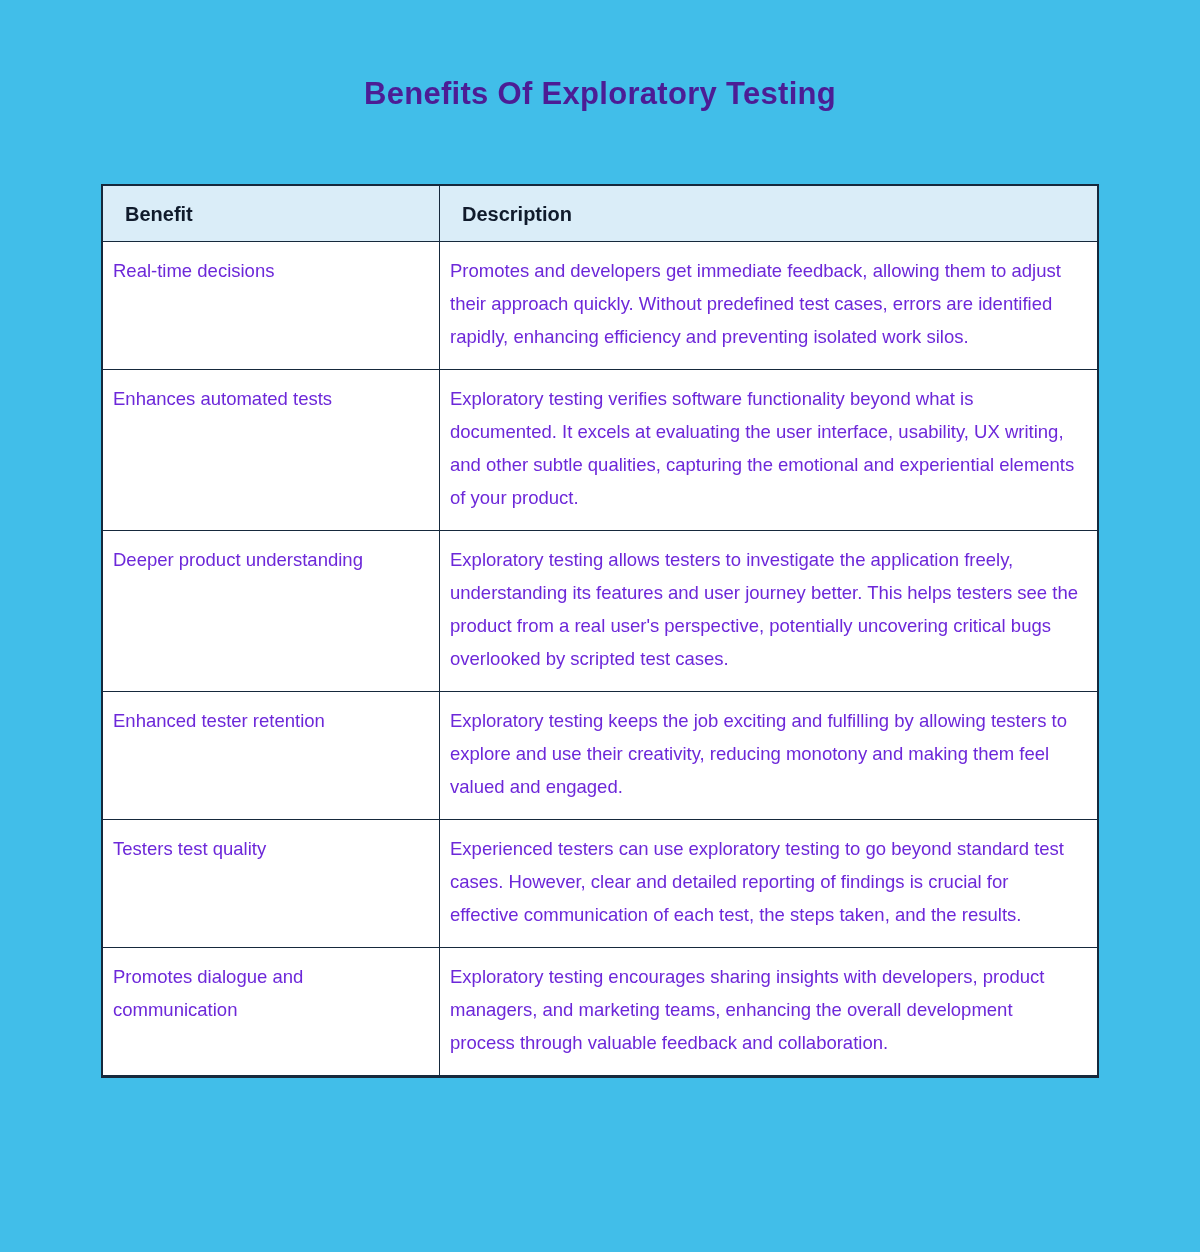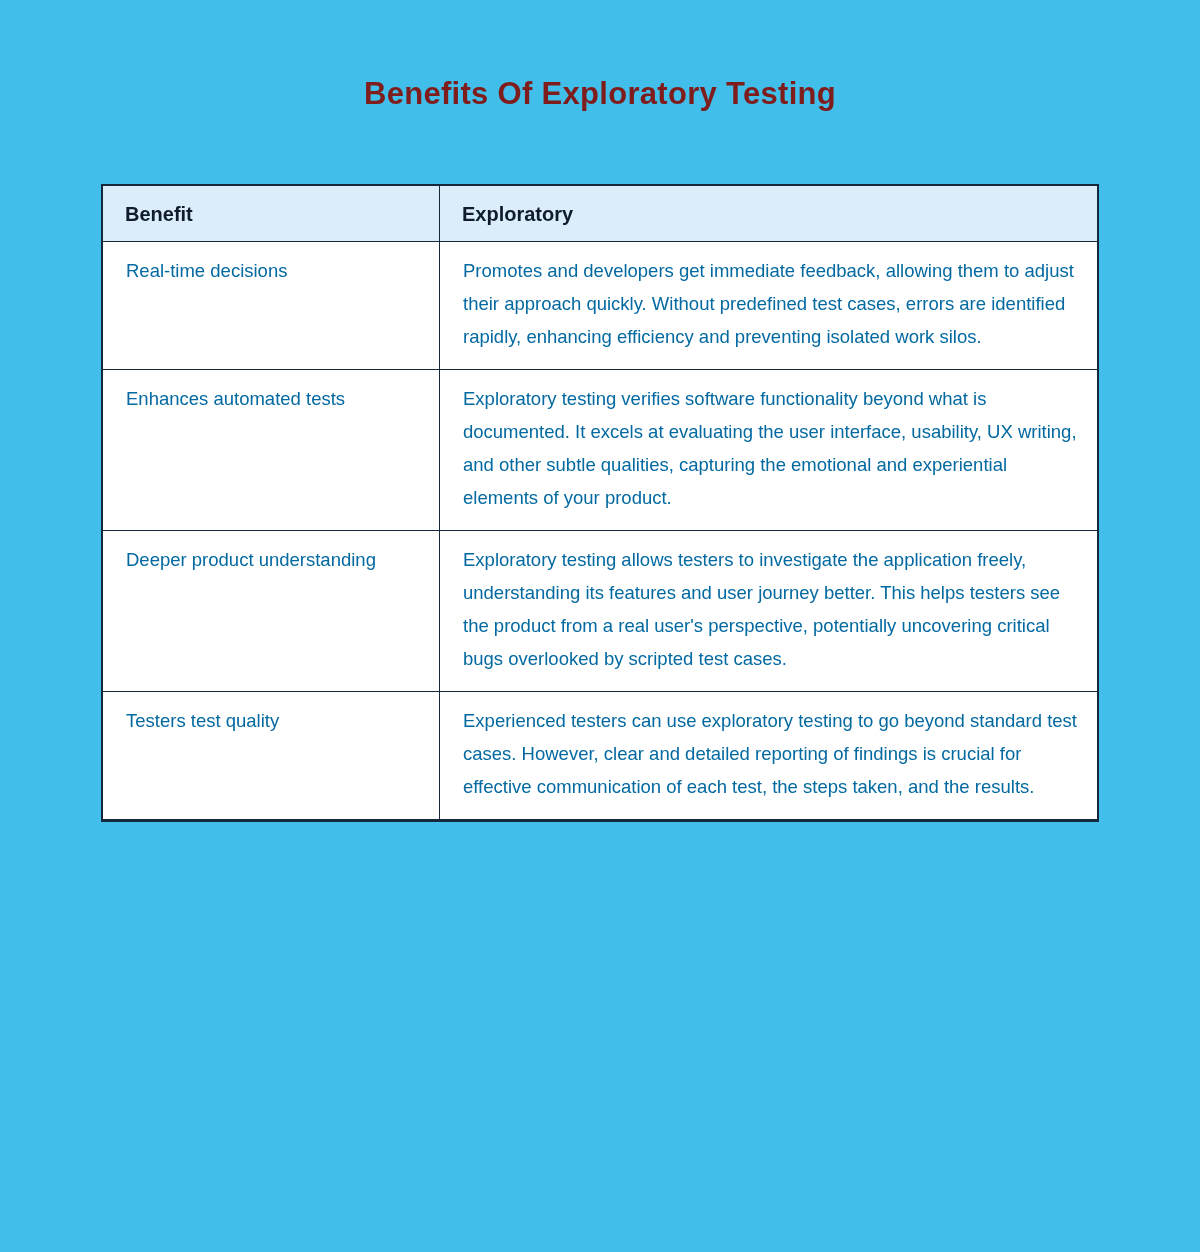--- a/index.html
+++ b/index.html
@@ -16,21 +16,21 @@
   .page {
     width: 1200px;
     height: 1252px;
     background: #41BEE9;
     overflow: hidden;
   }
   .page-title {
     margin: 0;
     padding-top: 76px;
     text-align: center;
-    color: #7f1d1d;
+    color: #4c1d95;
     font-size: 31px;
     line-height: 36px;
     font-weight: 700;
     letter-spacing: 0.3px;
   }
   table.benefits-table {
     width: 998px;
     margin: 72px auto 0 auto;
     border-collapse: collapse;
     background: #FFFFFF;
@@ -52,63 +52,71 @@
     background: #DAEDF8;
     color: #101B2C;
     font-size: 20px;
     font-weight: 700;
     text-align: left;
     padding: 17px 18px 16px 22px;
     line-height: 22px;
   }
   tbody td {
     vertical-align: top;
-    color: #0369a1;
+    color: #6d28d9;
     font-size: 18.5px;
     line-height: 33px;
-    padding: 12px 18px 16px 23px;
+    padding: 12px 18px 16px 10px;
     background: #FFFFFF;
   }
   tbody td.benefit-cell {
     padding-right: 14px;
   }
 </style>
 </head>
 <body>
 
 <div class="page">
 
   <h1 class="page-title">Benefits Of Exploratory Testing</h1>
 
   <table class="benefits-table">
     <thead>
       <tr>
         <th class="col-benefit">Benefit</th>
-        <th class="col-description">Exploratory</th>
+        <th class="col-description">Description</th>
       </tr>
     </thead>
     <tbody id="table-body">
 
     <tr>
       <td class="benefit-cell">Real-time decisions</td>
       <td class="description-cell">Promotes and developers get immediate feedback, allowing them to adjust their approach quickly. Without predefined test cases, errors are identified rapidly, enhancing efficiency and preventing isolated work silos.</td>
     </tr>
 
     <tr>
       <td class="benefit-cell">Enhances automated tests</td>
       <td class="description-cell">Exploratory testing verifies software functionality beyond what is documented. It excels at evaluating the user interface, usability, UX writing, and other subtle qualities, capturing the emotional and experiential elements of your product.</td>
     </tr>
 
     <tr>
       <td class="benefit-cell">Deeper product understanding</td>
       <td class="description-cell">Exploratory testing allows testers to investigate the application freely, understanding its features and user journey better. This helps testers see the product from a real user's perspective, potentially uncovering critical bugs overlooked by scripted test cases.</td>
     </tr>
 
+    <tr>
+      <td class="benefit-cell">Enhanced tester retention</td>
+      <td class="description-cell">Exploratory testing keeps the job exciting and fulfilling by allowing testers to explore and use their creativity, reducing monotony and making them feel valued and engaged.</td>
+    </tr>
 
     <tr>
       <td class="benefit-cell">Testers test quality</td>
       <td class="description-cell">Experienced testers can use exploratory testing to go beyond standard test cases. However, clear and detailed reporting of findings is crucial for effective communication of each test, the steps taken, and the results.</td>
     </tr>
 
+    <tr>
+      <td class="benefit-cell">Promotes dialogue and communication</td>
+      <td class="description-cell">Exploratory testing encourages sharing insights with developers, product managers, and marketing teams, enhancing the overall development process through valuable feedback and collaboration.</td>
+    </tr>
   </tbody>
   </table>
 
 </div>
 
 </body></html>

